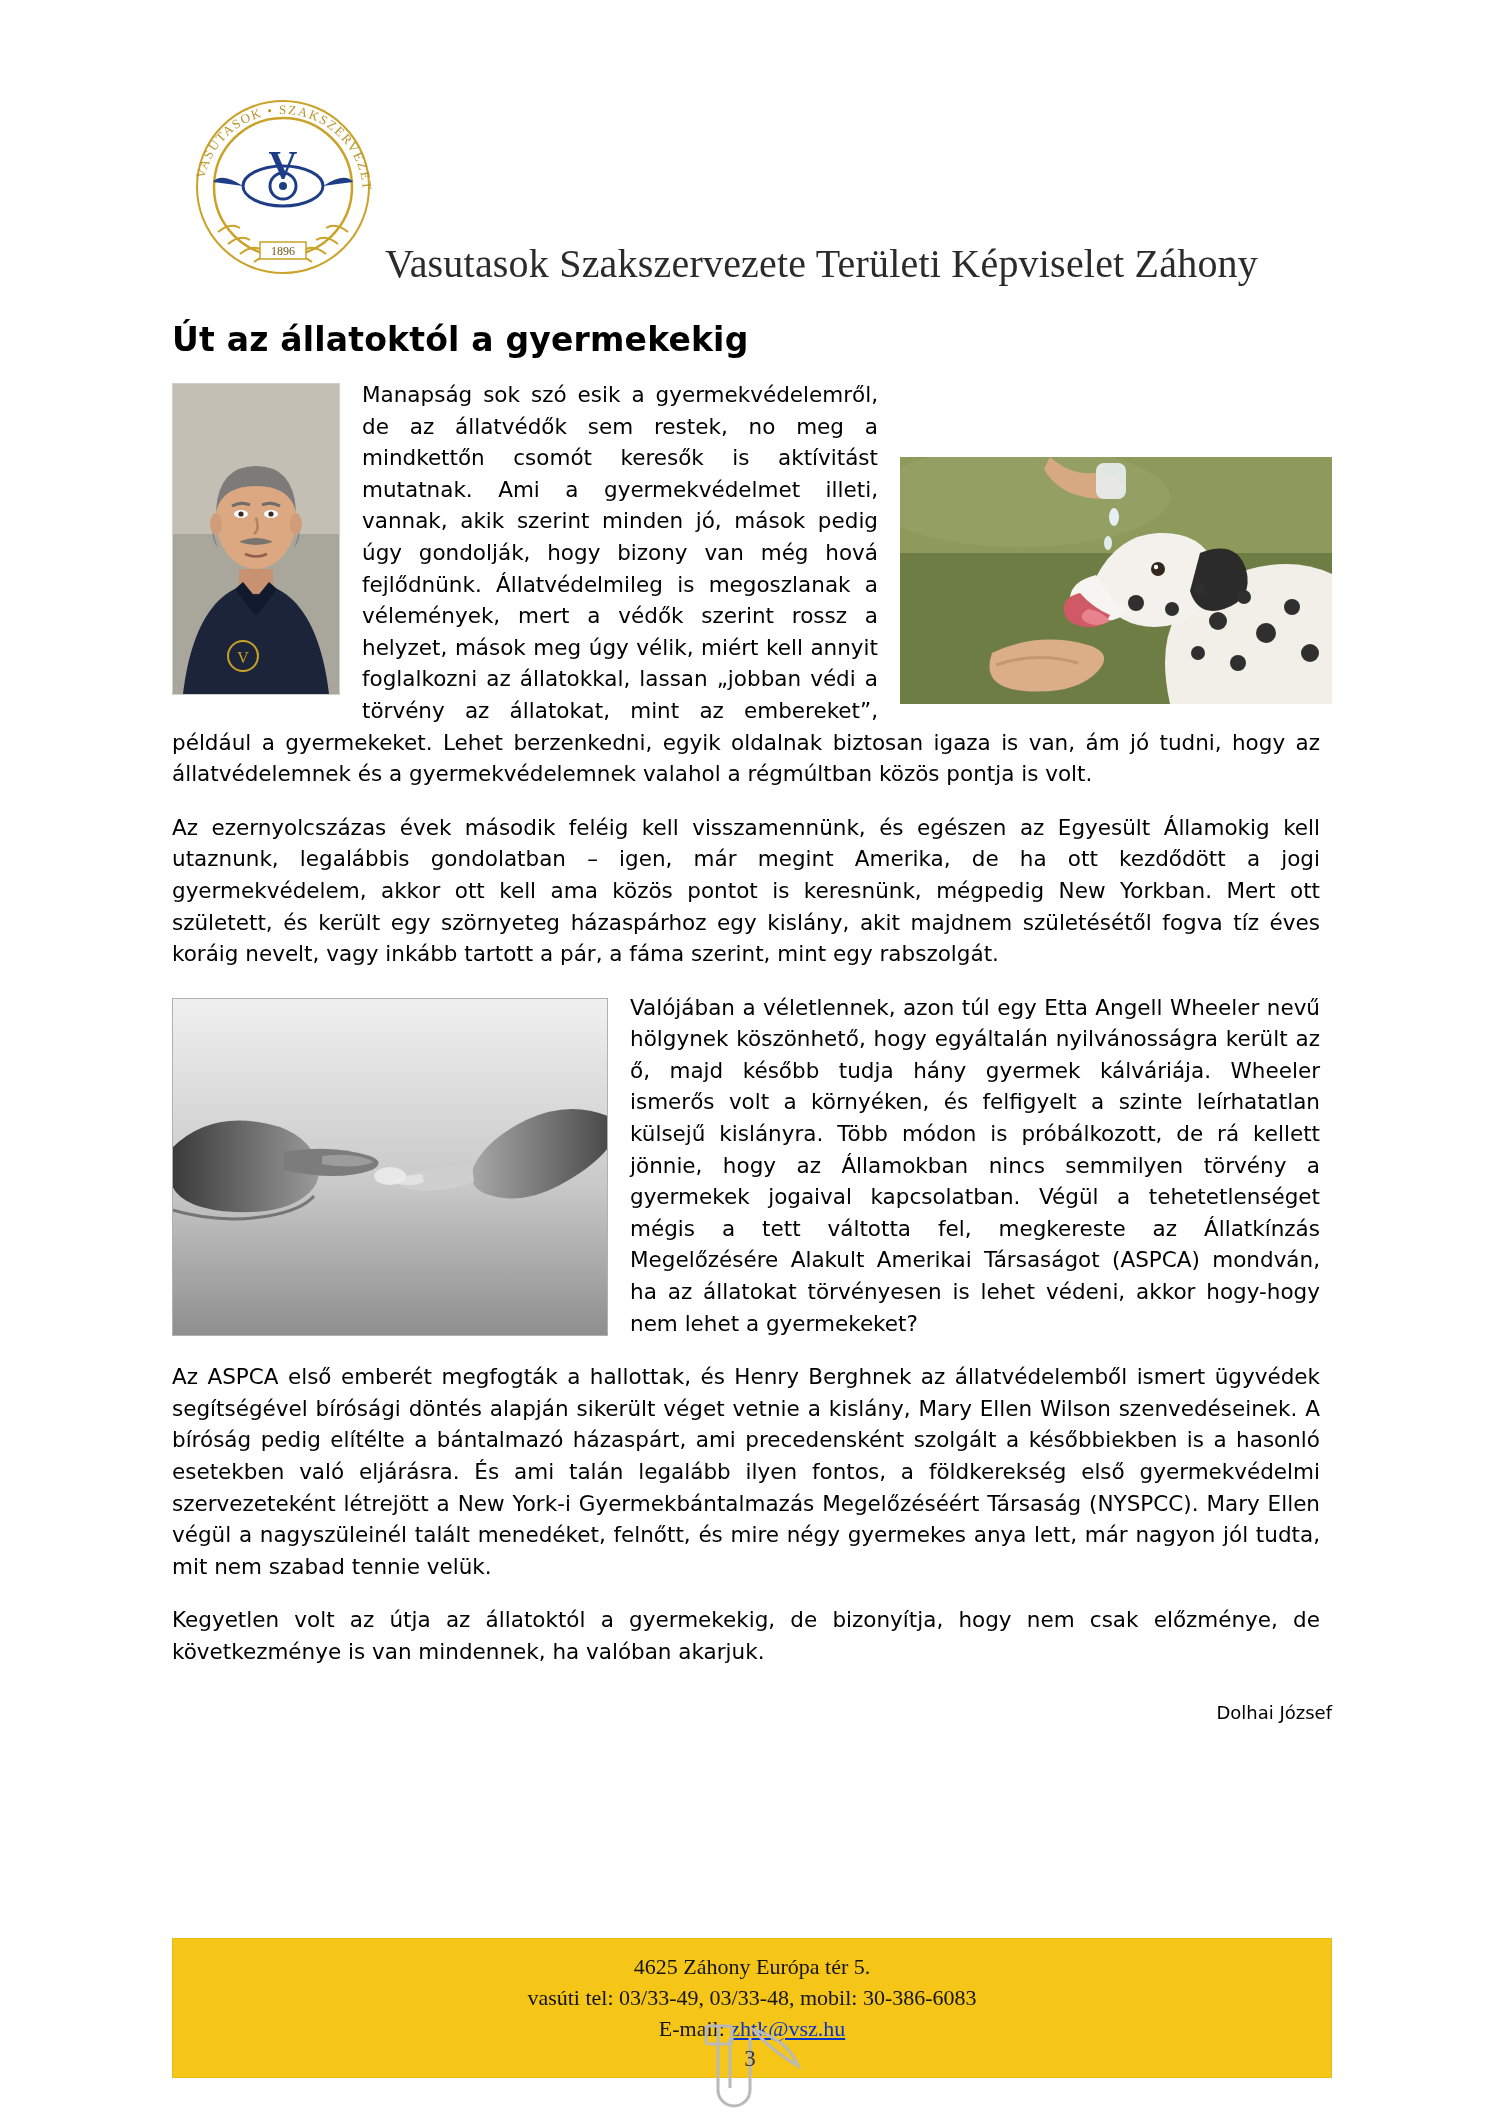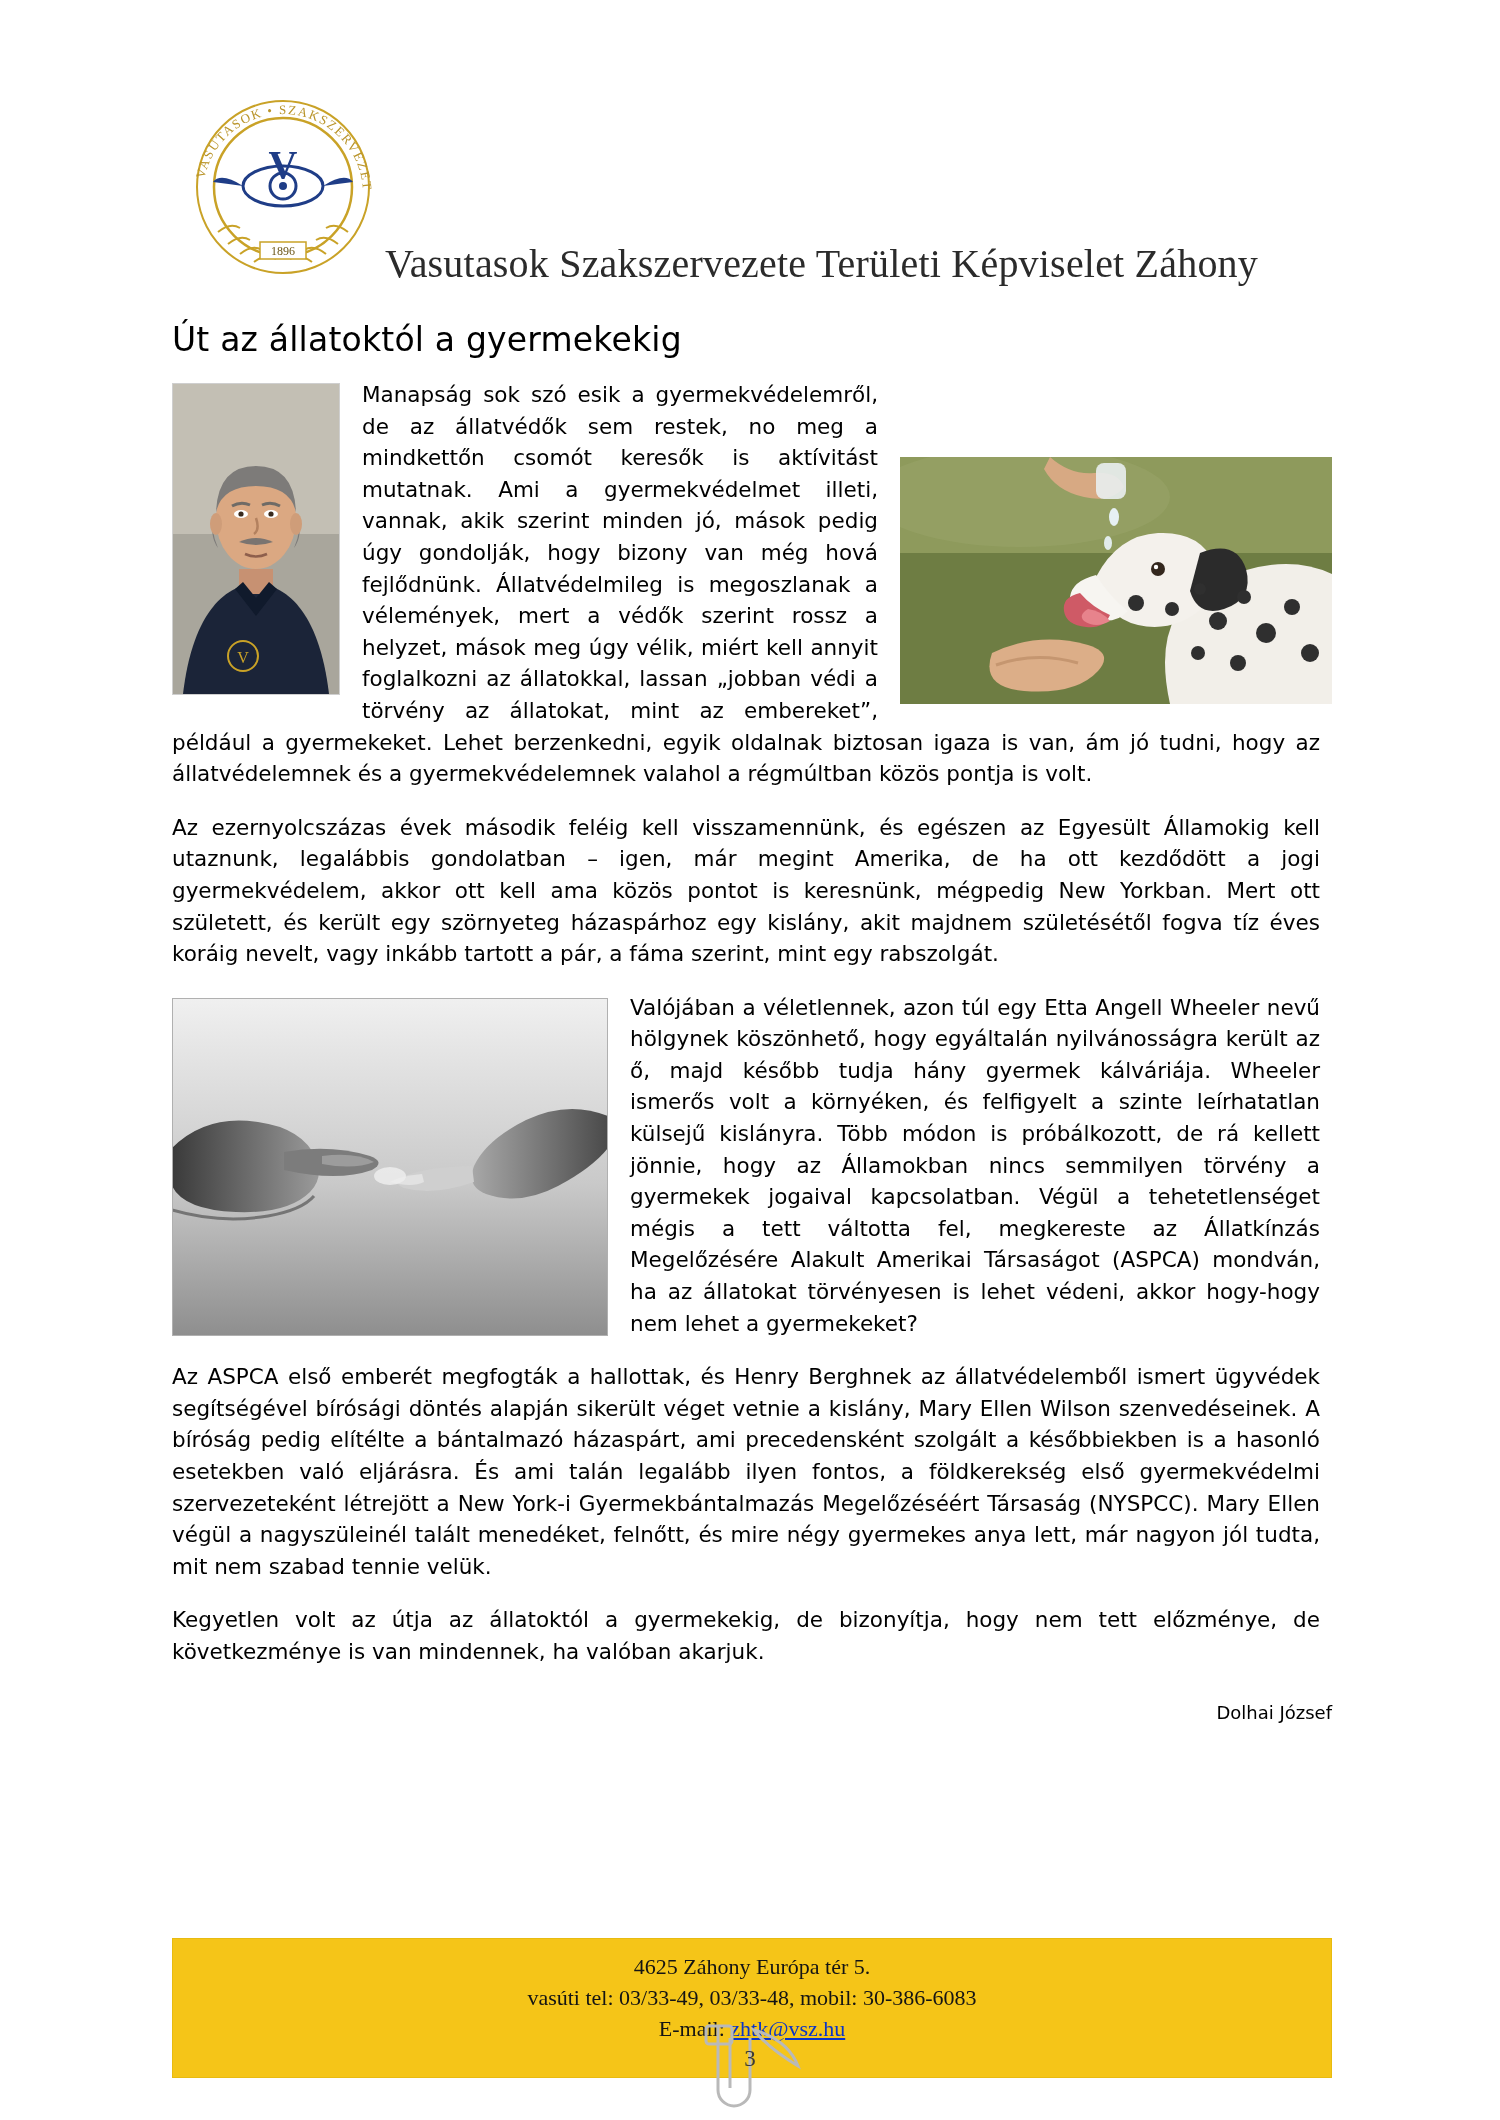--- a/index.html
+++ b/index.html
@@ -49,21 +49,21 @@
   
   .article {
     position: absolute;
     left: 172px;
     top: 320px;
     width: 1160px;
   }
   h1.article-title {
     font-family: "DejaVu Sans", sans-serif;
     font-size: 33px;
-    font-weight: normal;
+    font-weight: bold;
     margin: 0 0 20px 0;
     letter-spacing: .2px;
   }
   p.body-par {
     font-family: "DejaVu Sans", sans-serif;
     font-size: 21.5px;
     line-height: 1.47;
     text-align: justify;
     margin: 0 12px 22px 0;
     hyphens: none;
@@ -323,21 +323,21 @@
         <ellipse cx="218" cy="178" rx="16" ry="9" fill="#ededed" opacity=".85"></ellipse>
 
         <rect width="436" height="338" fill="none" stroke="#b0b0b0" stroke-width="2"></rect>
       </svg>
     </div>
 
     <p class="body-par">Valójában a véletlennek, azon túl egy Etta Angell Wheeler nevű hölgynek köszönhető, hogy egyáltalán nyilvánosságra került az ő, majd később tudja hány gyermek kálváriája. Wheeler ismerős volt a környéken, és felfigyelt a szinte leírhatatlan külsejű kislányra. Több módon is próbálkozott, de rá kellett jönnie, hogy az Államokban nincs semmilyen törvény a gyermekek jogaival kapcsolatban. Végül a tehetetlenséget mégis a tett váltotta fel, megkereste az Állatkínzás Megelőzésére Alakult Amerikai Társaságot (ASPCA) mondván, ha az állatokat törvényesen is lehet védeni, akkor hogy-hogy nem lehet a gyermekeket?</p>
     <p class="body-par">Az ASPCA első emberét megfogták a hallottak, és Henry Berghnek az állatvédelemből ismert ügyvédek segítségével bírósági döntés alapján sikerült véget vetnie a kislány, Mary Ellen Wilson szenvedéseinek. A bíróság pedig elítélte a bántalmazó házaspárt, ami precedensként szolgált a későbbiekben is a hasonló esetekben való eljárásra. És ami talán legalább ilyen fontos, a földkerekség első gyermekvédelmi szervezeteként létrejött a New York-i Gyermekbántalmazás Megelőzéséért Társaság (NYSPCC). Mary Ellen végül a nagyszüleinél talált menedéket, felnőtt, és mire négy gyermekes anya lett, már nagyon jól tudta, mit nem szabad tennie velük.</p>
     <div class="clear"></div>
 
-    <p class="body-par">Kegyetlen volt az útja az állatoktól a gyermekekig, de bizonyítja, hogy nem tett előzménye, de következménye is van mindennek, ha valóban akarjuk.</p>
+    <p class="body-par">Kegyetlen volt az útja az állatoktól a gyermekekig, de bizonyítja, hogy nem csak előzménye, de következménye is van mindennek, ha valóban akarjuk.</p>
 
     <div class="signature">Dolhai József</div>
   </div>
 
   <div class="footer-band">
     <div class="footer-lines">
       <div>4625 Záhony Európa tér 5.</div>
       <div>vasúti tel: 03/33-49, 03/33-48, mobil: 30-386-6083</div>
       <div>
         <span>E-mail:</span>

